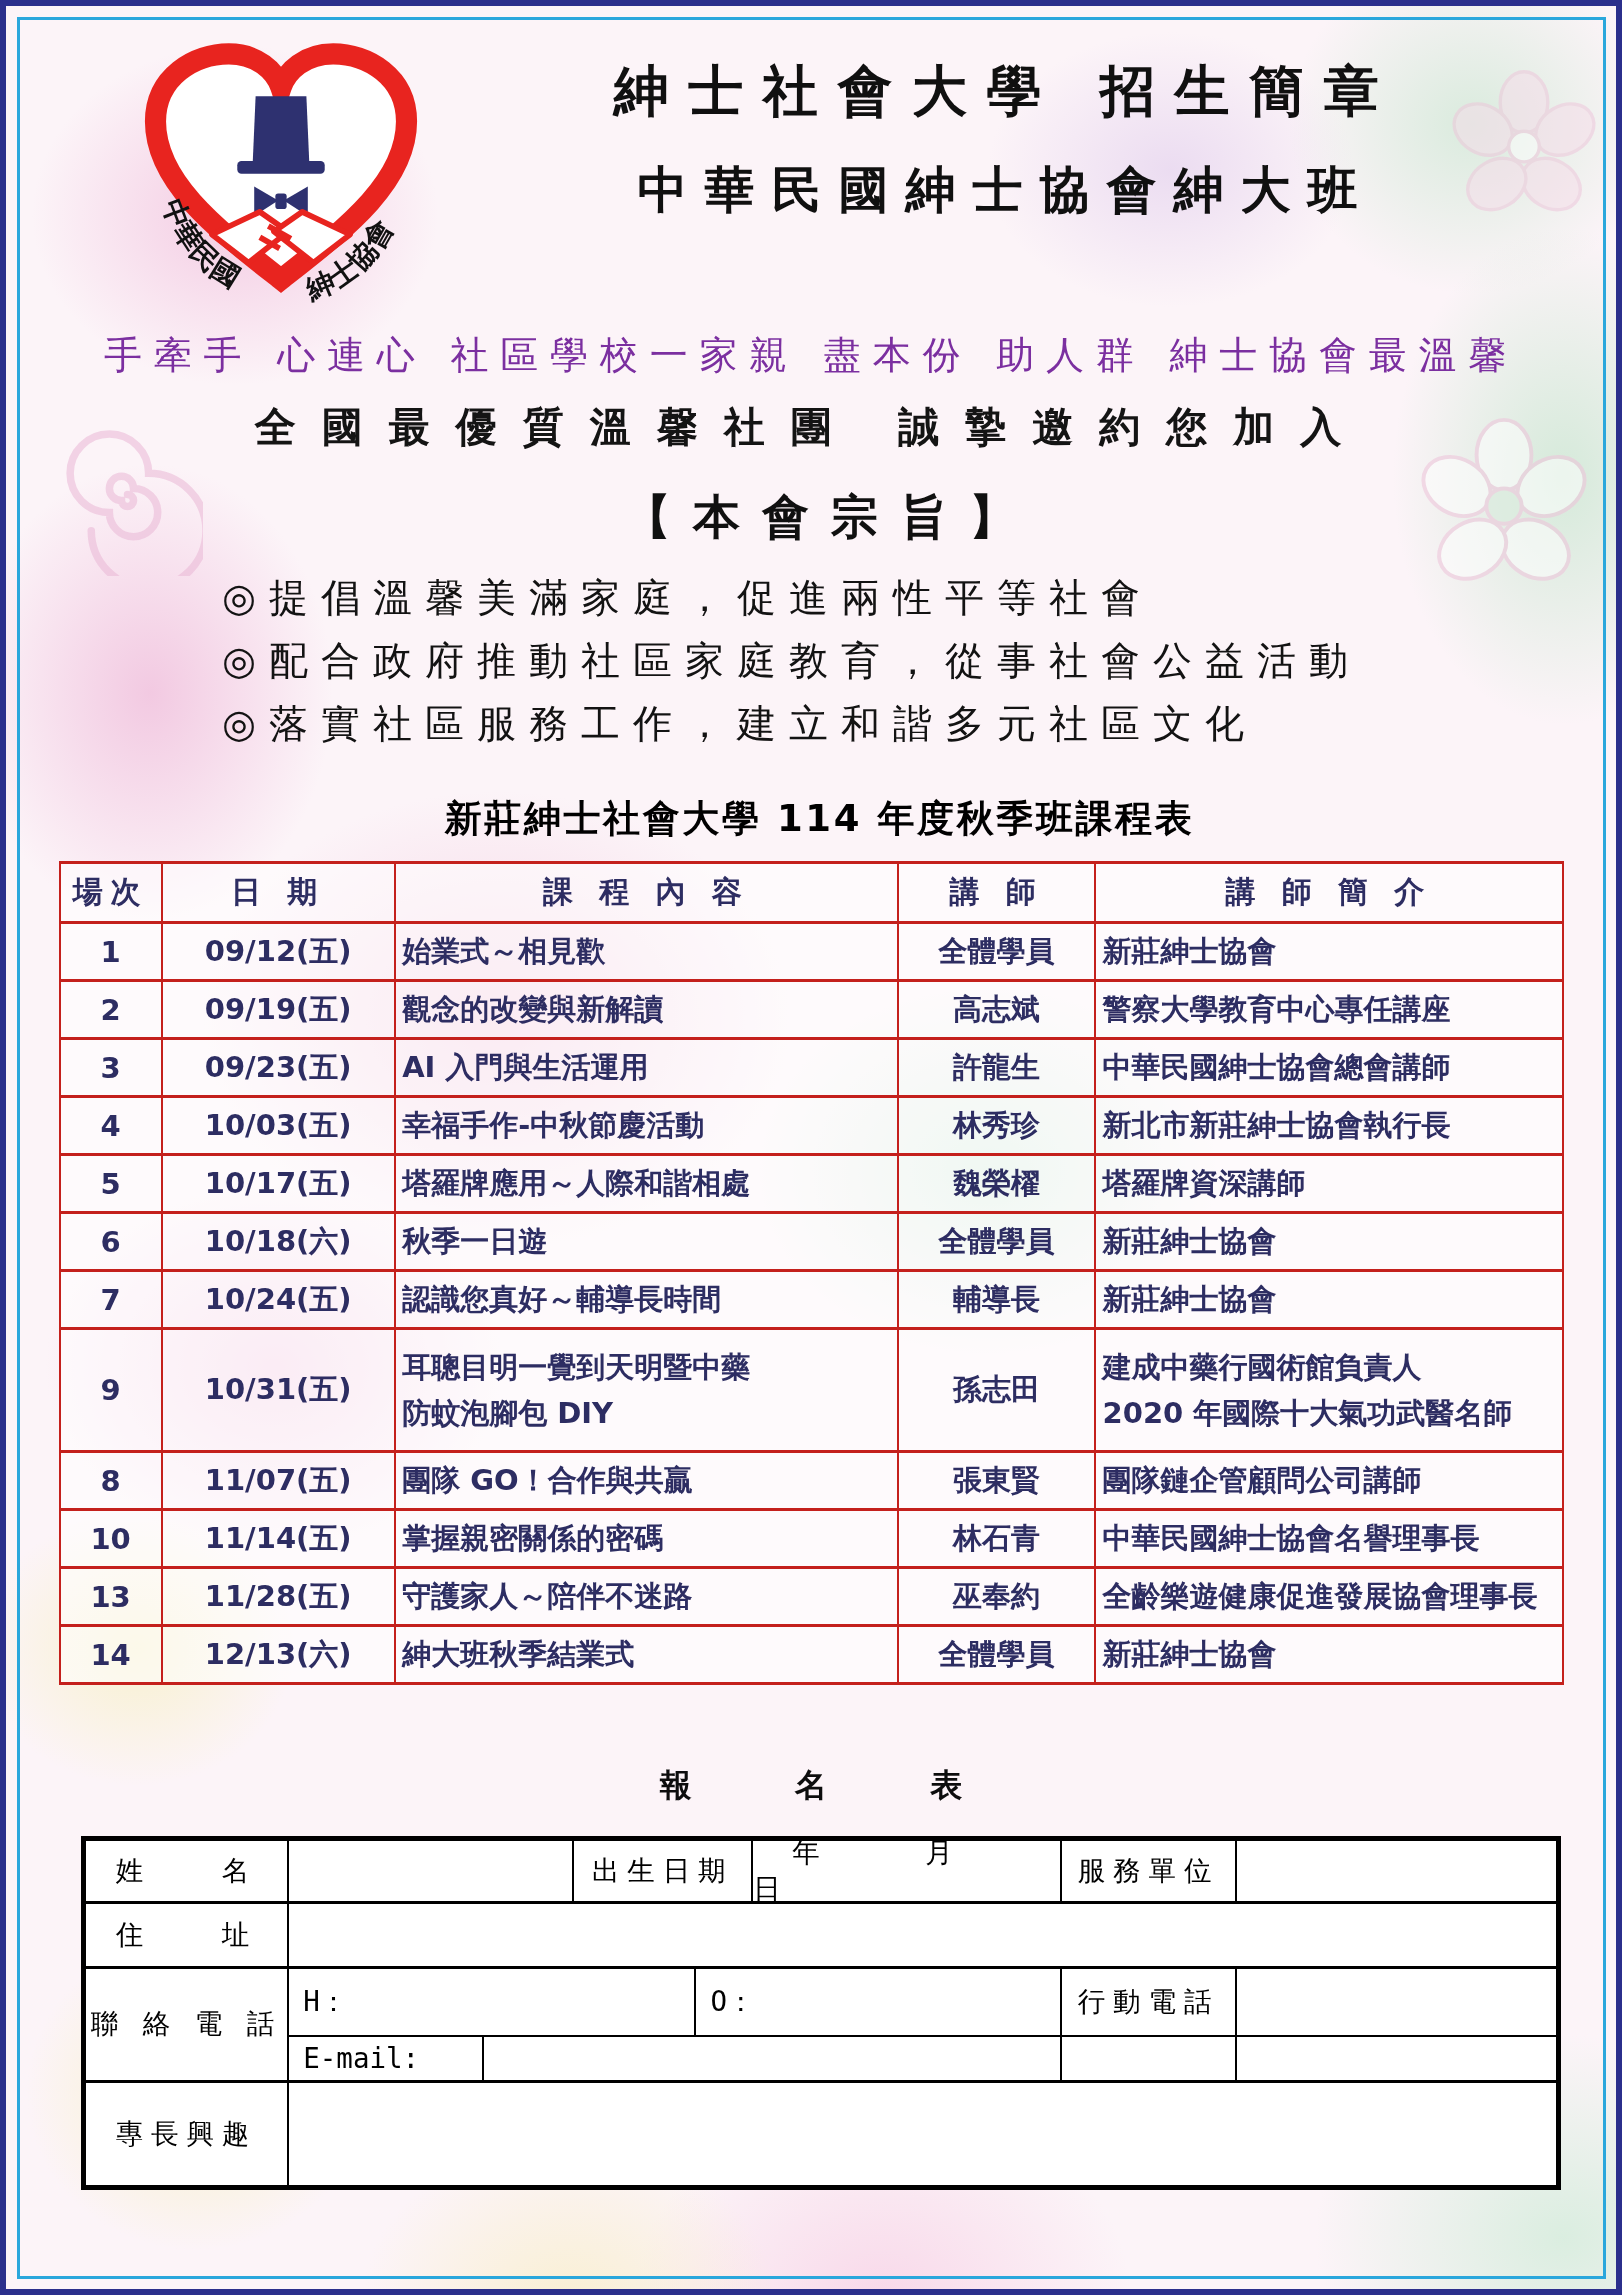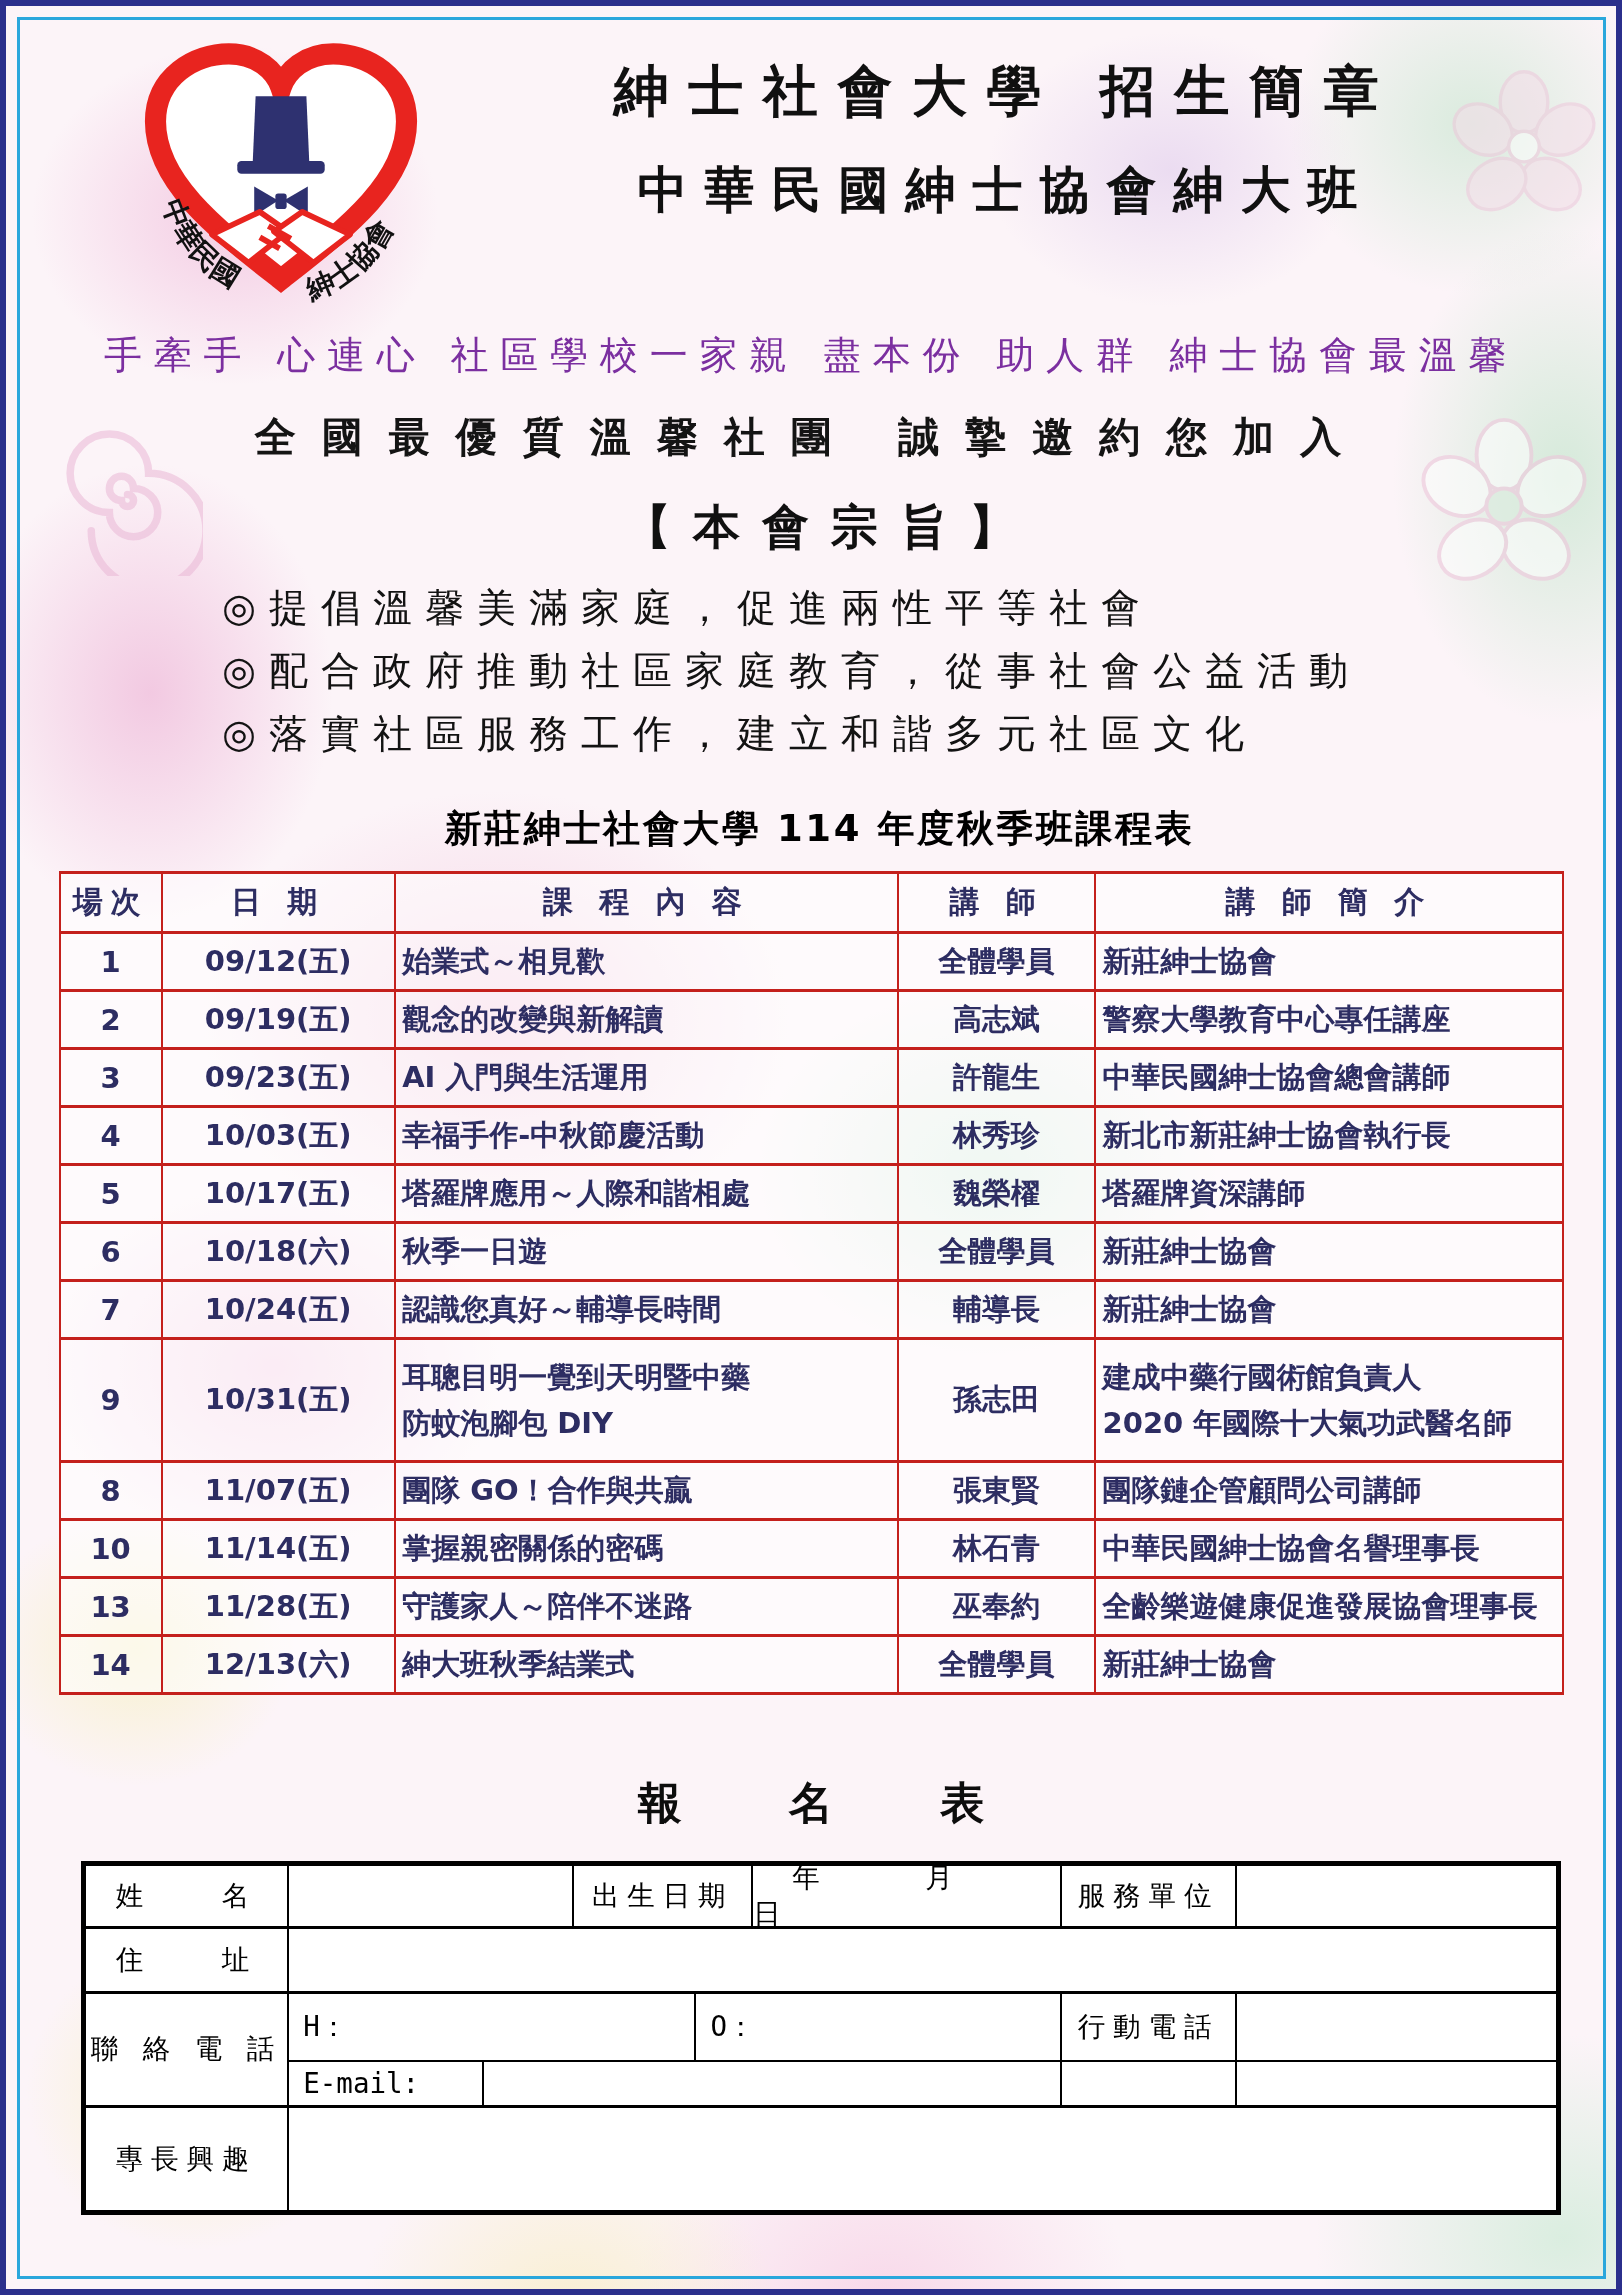--- a/index.html
+++ b/index.html
@@ -32,21 +32,21 @@
   
   .header{position:relative;z-index:1;display:flex;padding-top:31px;}
   .logo-box{width:308px;flex:0 0 308px;padding-left:121px;box-sizing:content-box;}
   .titles{flex:1;text-align:center;padding-right:39px;}
   .title1{font-size:55px;letter-spacing:19.6px;color:#101010;font-weight:700;margin-top:18.3px;white-space:nowrap;}
   .title2{font-size:50px;letter-spacing:17px;color:#101010;font-weight:700;margin-top:27.5px;white-space:nowrap;}
 
   .slogan-purple{position:relative;z-index:1;text-align:center;color:#7b2fa0;font-weight:400;
     font-size:38px;letter-spacing:11.8px;margin-top:16px;white-space:nowrap;}
   .slogan-black{position:relative;z-index:1;text-align:center;color:#141414;font-weight:700;
-    font-size:41px;letter-spacing:26px;margin-top:29px;white-space:nowrap;}
+    font-size:41px;letter-spacing:26px;margin-top:19px;white-space:nowrap;}
   .purpose-heading{position:relative;z-index:1;text-align:center;color:#101010;font-weight:700;
     font-size:47px;letter-spacing:22px;margin-top:31px;margin-left:40px;}
   .purpose-list{position:relative;z-index:1;margin:17px 0 0 216px;}
   .purpose-item{font-size:39px;letter-spacing:13px;color:#131313;line-height:63px;white-space:nowrap;}
 
   
   .course-title{position:relative;z-index:1;text-align:center;font-family:"DejaVu Sans","Liberation Sans",sans-serif;
     font-weight:700;color:#000;font-size:37px;letter-spacing:2.6px;margin-top:39px;padding-left:17px;}
   table.course{position:relative;z-index:1;border-collapse:collapse;width:1505px;margin:17px auto 16px auto;
     table-layout:fixed;background:rgba(255,255,255,.55);}
@@ -59,21 +59,21 @@
   table.course td{height:58px;font-size:29px;font-family:"DejaVu Sans","Liberation Sans",sans-serif;}
   tr.tall td{height:123px;}
   td.c-no,td.c-date,td.c-lect{text-align:center;}
   td.c-no,td.c-date{font-family:"DejaVu Serif","Liberation Serif",serif;}
   td.c-content,td.c-intro{text-align:left;padding-left:10.5px;}
   td.c-intro div,td.c-content div{line-height:1.6;}
   td.small{font-size:25px;}
 
   
   .reg-title{position:relative;z-index:1;text-align:center;color:#0d0d0d;font-weight:700;
-    font-size:44px;letter-spacing:46px;margin-top:79px;text-indent:46px;}
+    font-size:32px;letter-spacing:46px;margin-top:79px;text-indent:46px;}
   .reg-form{position:relative;z-index:1;width:1480px;margin:27.5px 0 0 75px;display:grid;
     grid-template-columns:13.8% 13.3% 6.1% 8.3% 3.9% 21% 11.9% 21.7%;
     grid-template-rows:63px 65px 68px 46px 102px;
     border:5.2px solid #000;background:#fff;box-sizing:border-box;}
   .reg-form div{box-sizing:border-box;border-right:2px solid #000;border-bottom:3.9px solid #000;
     display:flex;align-items:center;font-size:27.5px;color:#000;background:#fff;}
   .reg-form .lab{justify-content:center;letter-spacing:7.9px;}
   .reg-form .last-col{border-right:none;}
   .reg-form .thin-bottom{border-bottom-width:2px;}
   .reg-form .no-bottom{border-bottom:none;}

